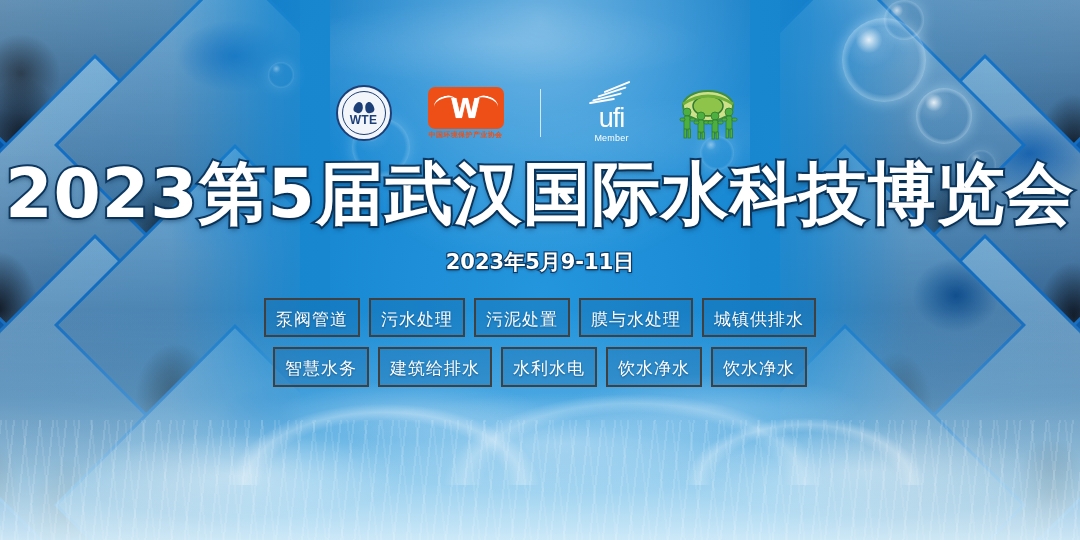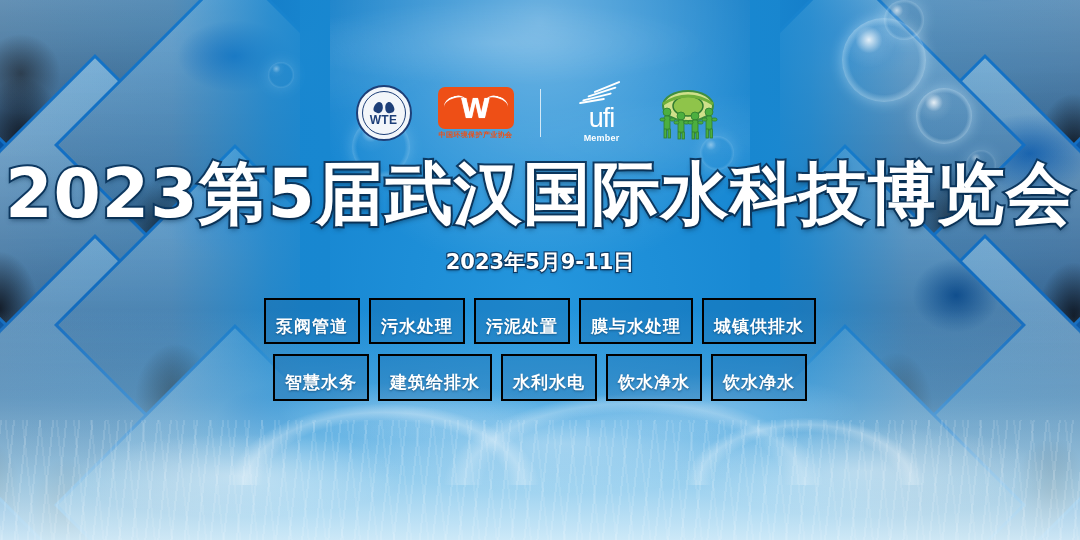--- a/index.html
+++ b/index.html
@@ -157,21 +157,21 @@
   
   .content{
     position:absolute;inset:0;
     display:flex;flex-direction:column;align-items:center;
     z-index:30;
   }
 
   
   .logo-row{
     margin-top:82px;
-    display:flex;align-items:center;gap:26px;height:62px;
+    display:flex;align-items:center;gap:36px;height:62px;
   }
 
   .logo-wte{
     width:56px;height:56px;border-radius:50%;
     background:#f2f6fa;
     border:2px solid #1d3f78;
     box-shadow:0 0 0 2px #f2f6fa inset;
     display:flex;flex-direction:column;align-items:center;justify-content:center;
     position:relative;
   }
@@ -216,21 +216,21 @@
 
   .logo-ufi{display:flex;flex-direction:column;align-items:center;gap:1px;margin-left:12px;}
   .logo-ufi .swoosh{height:20px;width:46px;position:relative;}
   .logo-ufi .swoosh span{
     position:absolute;left:0;height:2px;background:#fff;border-radius:2px;
   }
   .logo-ufi .ufi-text{
     font-size:27px;color:#fff;font-weight:400;line-height:1;letter-spacing:-1px;
   }
   .logo-ufi .member{
-    font-size:9px;color:#fff;font-weight:700;letter-spacing:.2px;
+    font-size:9px;color:#fff;font-weight:400;letter-spacing:.2px;
   }
 
   .logo-green{width:74px;height:54px;position:relative;}
 
   
   .title-cn{
     margin-top:16px;
     font-size:68px;line-height:1;
     font-weight:700;
     letter-spacing:1px;
@@ -258,23 +258,23 @@
     font-family:"DejaVu Sans","Liberation Sans",sans-serif;
     -webkit-text-stroke:2.4px #123f6a;
     paint-order:stroke fill;
     text-shadow:0 2px 3px rgba(6,40,70,.45);
   }
 
   
   .chips{margin-top:22px;display:flex;flex-direction:column;gap:10px;align-items:center;}
   .chip-row{display:flex;gap:9px;}
   .chip{
-    border:2px solid #000000;
-    padding:16px 10px 5px;
-    font-size:17px;font-weight:700;color:#ffffff;
+    border:2px solid #404040;
+    padding:9px 10px 5px;
+    font-size:17px;font-weight:400;color:#ffffff;
     letter-spacing:1px;line-height:1.25;
     font-family:"DejaVu Sans","Liberation Sans",sans-serif;
     background:rgba(17,96,160,.30);
     text-shadow:0 1px 2px rgba(6,40,70,.5);
     white-space:nowrap;
   }
 </style>
 </head>
 <body>
 

